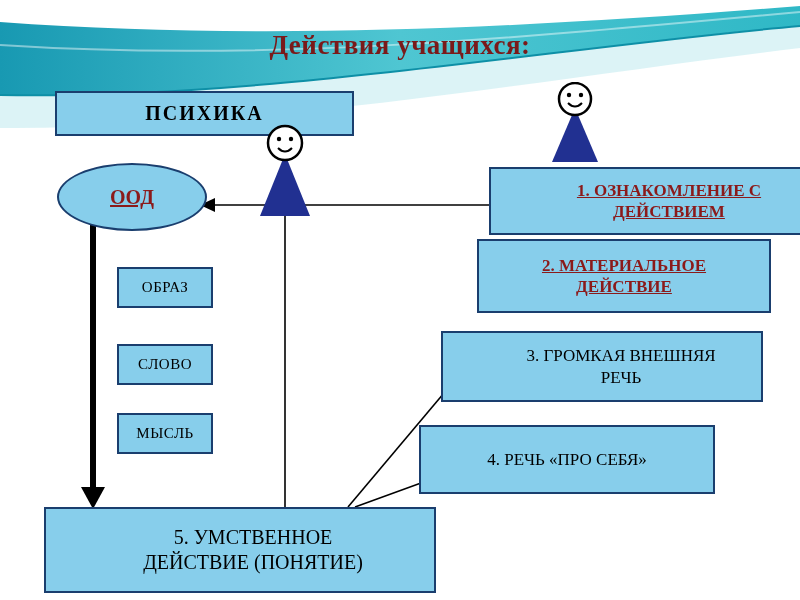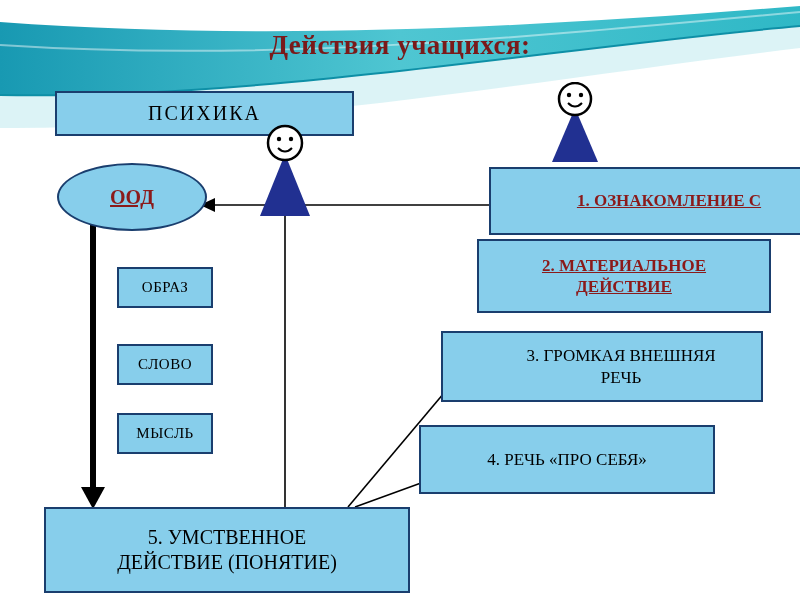--- a/index.html
+++ b/index.html
@@ -15,21 +15,21 @@
   }
   .connectors{position:absolute;top:0;left:0;z-index:1;pointer-events:none;}
   .box{
     position:absolute;background:#87CEEB;border:2px solid #1A3E6E;color:#000;
     display:flex;flex-direction:column;align-items:center;justify-content:center;
     text-align:center;line-height:1.25;z-index:2;
   }
   .box span{display:block;}
   .ellipse{border-radius:50%;}
   .red-u{color:#8B1A1A;font-weight:bold;text-decoration:underline;}
-  .psyche{font-size:20px;letter-spacing:2px;}
+  .psyche{font-size:20px;letter-spacing:2px;font-weight:bold;}
   .small-box{font-size:15px;letter-spacing:0.5px;}
   .step{font-size:17px;padding:2px 6px;}
   .step-red span{color:#8B1A1A;font-weight:bold;text-decoration:underline;}
   .result{font-size:20px;}
   .figure{position:absolute;z-index:3;}
 </style>
 </head>
 <body>
 
 <div class="slide">
@@ -77,34 +77,35 @@
   </div>
   <div class="box small-box" style="left:117px;top:344px;width:92px;height:37px;">
     <span>СЛОВО</span>
   </div>
   <div class="box small-box" style="left:117px;top:413px;width:92px;height:37px;">
     <span>МЫСЛЬ</span>
   </div>
 
   <div class="box step step-red" style="left:489px;top:167px;width:282px;height:60px;padding-left:37px;">
     <span>1. ОЗНАКОМЛЕНИЕ С</span>
+    <span>ДЕЙСТВИЕМ</span>
   </div>
   <div class="box step step-red" style="left:477px;top:239px;width:278px;height:66px;">
     <span>2. МАТЕРИАЛЬНОЕ</span>
     <span>ДЕЙСТВИЕ</span>
   </div>
   <div class="box step" style="left:441px;top:331px;width:268px;height:63px;padding-left:44px;">
     <span>3.  ГРОМКАЯ ВНЕШНЯЯ</span>
     <span>РЕЧЬ</span>
   </div>
   <div class="box step" style="left:419px;top:425px;width:280px;height:61px;">
     <span>4.  РЕЧЬ «ПРО СЕБЯ»</span>
   </div>
 
-  <div class="box result" style="left:44px;top:507px;width:362px;height:82px;">
+  <div class="box result" style="left:44px;top:507px;width:362px;height:82px;padding-left:26px;">
     <span>5. УМСТВЕННОЕ</span>
     <span>ДЕЙСТВИЕ (ПОНЯТИЕ)</span>
   </div>
 
   <svg class="figure" style="left:254px;top:124px;" width="62" height="94" viewBox="0 0 62 94">
     <polygon points="31,30 6,92 56,92" fill="#213091"></polygon>
     <circle cx="31" cy="19" r="17" fill="#ffffff" stroke="#000000" stroke-width="2.5"></circle>
     <circle cx="25" cy="15" r="2.2" fill="#000"></circle>
     <circle cx="37" cy="15" r="2.2" fill="#000"></circle>
     <path d="M24,24 Q31,31 38,24" fill="none" stroke="#000" stroke-width="2"></path>

